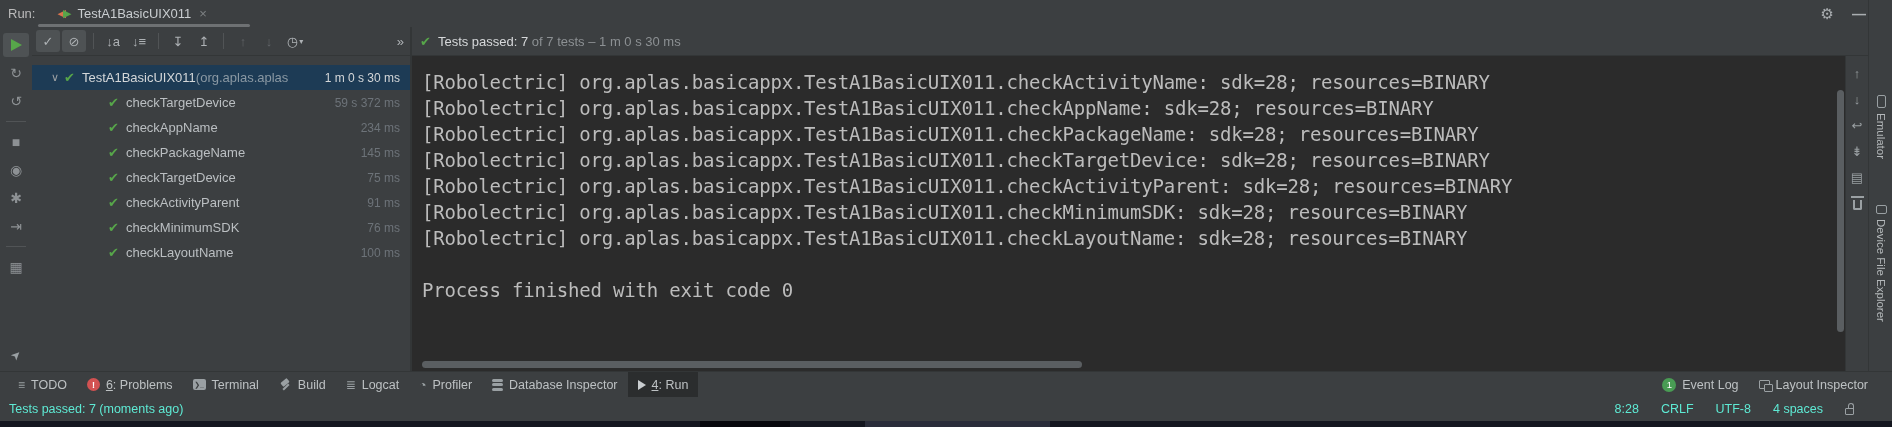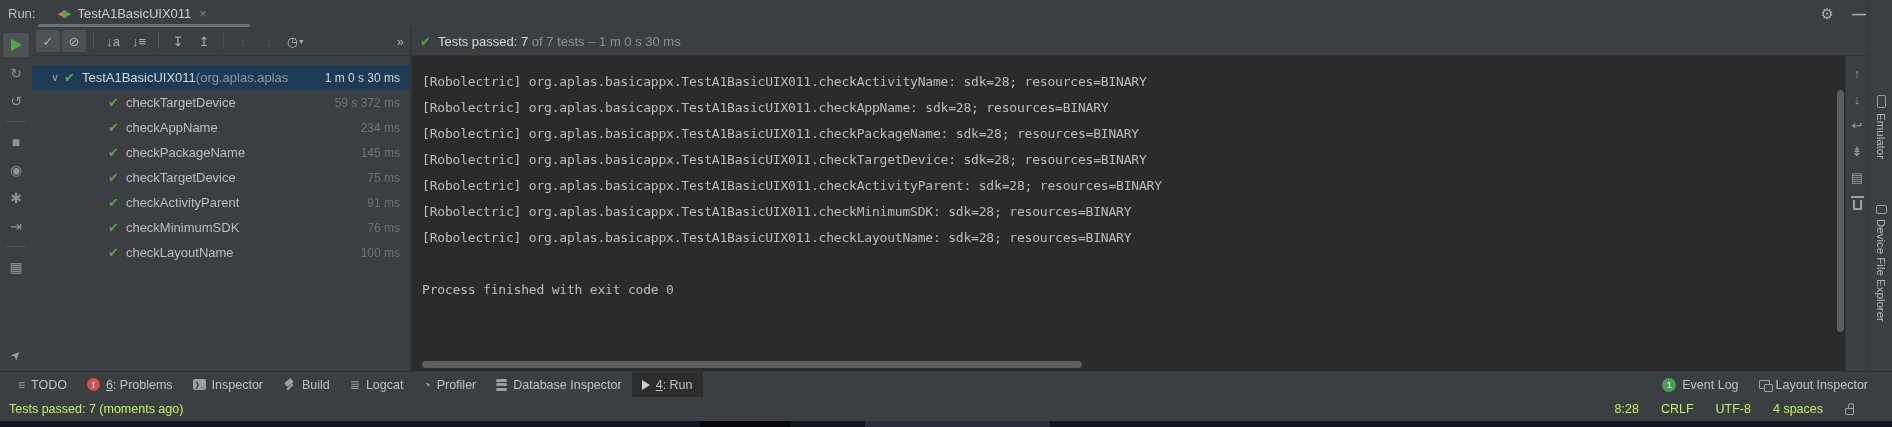--- a/index.html
+++ b/index.html
@@ -55,21 +55,21 @@
   .root-label { color:#d4d7d9; white-space:nowrap; }
   .root-pkg { color:#8a98a3; white-space:nowrap; }
   .root-time { margin-left:auto; color:#d4d7d9; font-size:12px; white-space:nowrap; }
   .child-name { color:#bbbfc2; }
   .child-time { margin-left:auto; color:#6d7379; font-size:12px; }
 
   .splitter { position:absolute; top:27px; left:410px; width:2px; bottom:56px; background:#333637; }
 
   
   .console { position:absolute; top:56px; left:412px; right:47px; bottom:56px; background:#2b2b2b; padding:13px 0 0 10px; overflow:hidden; }
-  .console-line { font-family:"DejaVu Sans Mono","Liberation Mono",monospace; font-size:13px; line-height:26px; min-height:26px; color:#bcbcbc; white-space:pre; letter-spacing:-0.2px; }
+  .console-line { font-family:"DejaVu Sans Mono","Liberation Mono",monospace; font-size:19px; line-height:26px; min-height:26px; color:#bcbcbc; white-space:pre; letter-spacing:-0.2px; }
   .hscroll { position:absolute; left:10px; bottom:3px; width:660px; height:7px; background:#5a5e61; border-radius:4px; cursor:pointer; }
   .vscroll { position:absolute; right:1px; top:34px; width:7px; height:242px; background:#5a5e61; border-radius:4px; cursor:pointer; }
 
   
   .console-toolbar { position:absolute; top:56px; right:24px; width:23px; bottom:56px; background:#3c3f41; border-left:1px solid #333637; display:flex; flex-direction:column; align-items:center; padding-top:8px; gap:8px; }
   .ct-btn { width:18px; height:18px; display:flex; align-items:center; justify-content:center; color:#9aa0a3; font-size:13px; cursor:pointer; }
   .i-trash { width:9px; height:10px; border:2px solid #9aa0a3; border-top:none; border-radius:0 0 2px 2px; position:relative; margin-top:4px; }
   .i-trash::before { content:""; position:absolute; top:-4px; left:-4px; width:13px; height:2px; background:#9aa0a3; }
 
   
@@ -92,21 +92,21 @@
   .i-hammer::after { content:""; position:absolute; top:4px; left:6px; width:2px; height:8px; background:#9aa0a3; transform:rotate(45deg); }
   .i-db { display:flex; flex-direction:column; gap:1.5px; }
   .i-db i { width:11px; height:3px; background:#9aa0a3; border-radius:2px; }
   .i-run-tri { width:0; height:0; border-left:8px solid #c9cdd0; border-top:5px solid transparent; border-bottom:5px solid transparent; }
   .bb-right { margin-left:auto; display:flex; align-items:stretch; padding-right:14px; }
   .badge-green { width:14px; height:14px; border-radius:50%; background:#499c54; color:#fff; font-size:9.5px; display:flex; align-items:center; justify-content:center; }
   .i-frames { width:11px; height:9px; border:1.5px solid #9aa0a3; position:relative; border-radius:1px; }
   .i-frames::after { content:""; position:absolute; right:-4px; bottom:-4px; width:7px; height:6px; background:#3c3f41; border:1.5px solid #9aa0a3; border-radius:1px; }
 
   
-  .status-bar { position:absolute; left:0; right:0; bottom:6px; height:24px; background:#3c3f41; display:flex; align-items:center; font-size:12.5px; color:#bef264; }
+  .status-bar { position:absolute; left:0; right:0; bottom:6px; height:24px; background:#3c3f41; display:flex; align-items:center; font-size:12.5px; color:#5eead4; }
   .status-msg { margin-left:9px; }
   .status-right { margin-left:auto; display:flex; align-items:center; gap:22px; margin-right:38px; }
   .status-item { cursor:pointer; }
   .i-lock { width:9px; height:7px; border:1.5px solid #9aa0a3; border-radius:1px; position:relative; margin-top:5px; }
   .i-lock::before { content:""; position:absolute; top:-6px; left:2px; width:4px; height:5px; border:1.5px solid #9aa0a3; border-bottom:none; border-radius:3px 3px 0 0; }
 
   
   .taskbar-strip { position:absolute; left:0; right:0; bottom:0; height:6px; background:#14161f; }
   .taskbar-seg1 { position:absolute; left:700px; width:90px; top:0; height:6px; background:#07070c; }
   .taskbar-seg2 { position:absolute; left:865px; width:185px; top:0; height:6px; background:#2a2d3a; }
@@ -265,21 +265,21 @@
     <div class="bb-item">
       <span class="bb-icon">≡</span>
       <span>TODO</span>
     </div>
     <div class="bb-item">
       <span class="i-problem">!</span>
       <span><span class="bb-num">6</span><span>: Problems</span></span>
     </div>
     <div class="bb-item">
       <span class="i-term">❯_</span>
-      <span>Inspector</span>
+      <span>Terminal</span>
     </div>
     <div class="bb-item">
       <span class="i-hammer"></span>
       <span>Build</span>
     </div>
     <div class="bb-item">
       <span class="bb-icon">≣</span>
       <span>Logcat</span>
     </div>
     <div class="bb-item">

